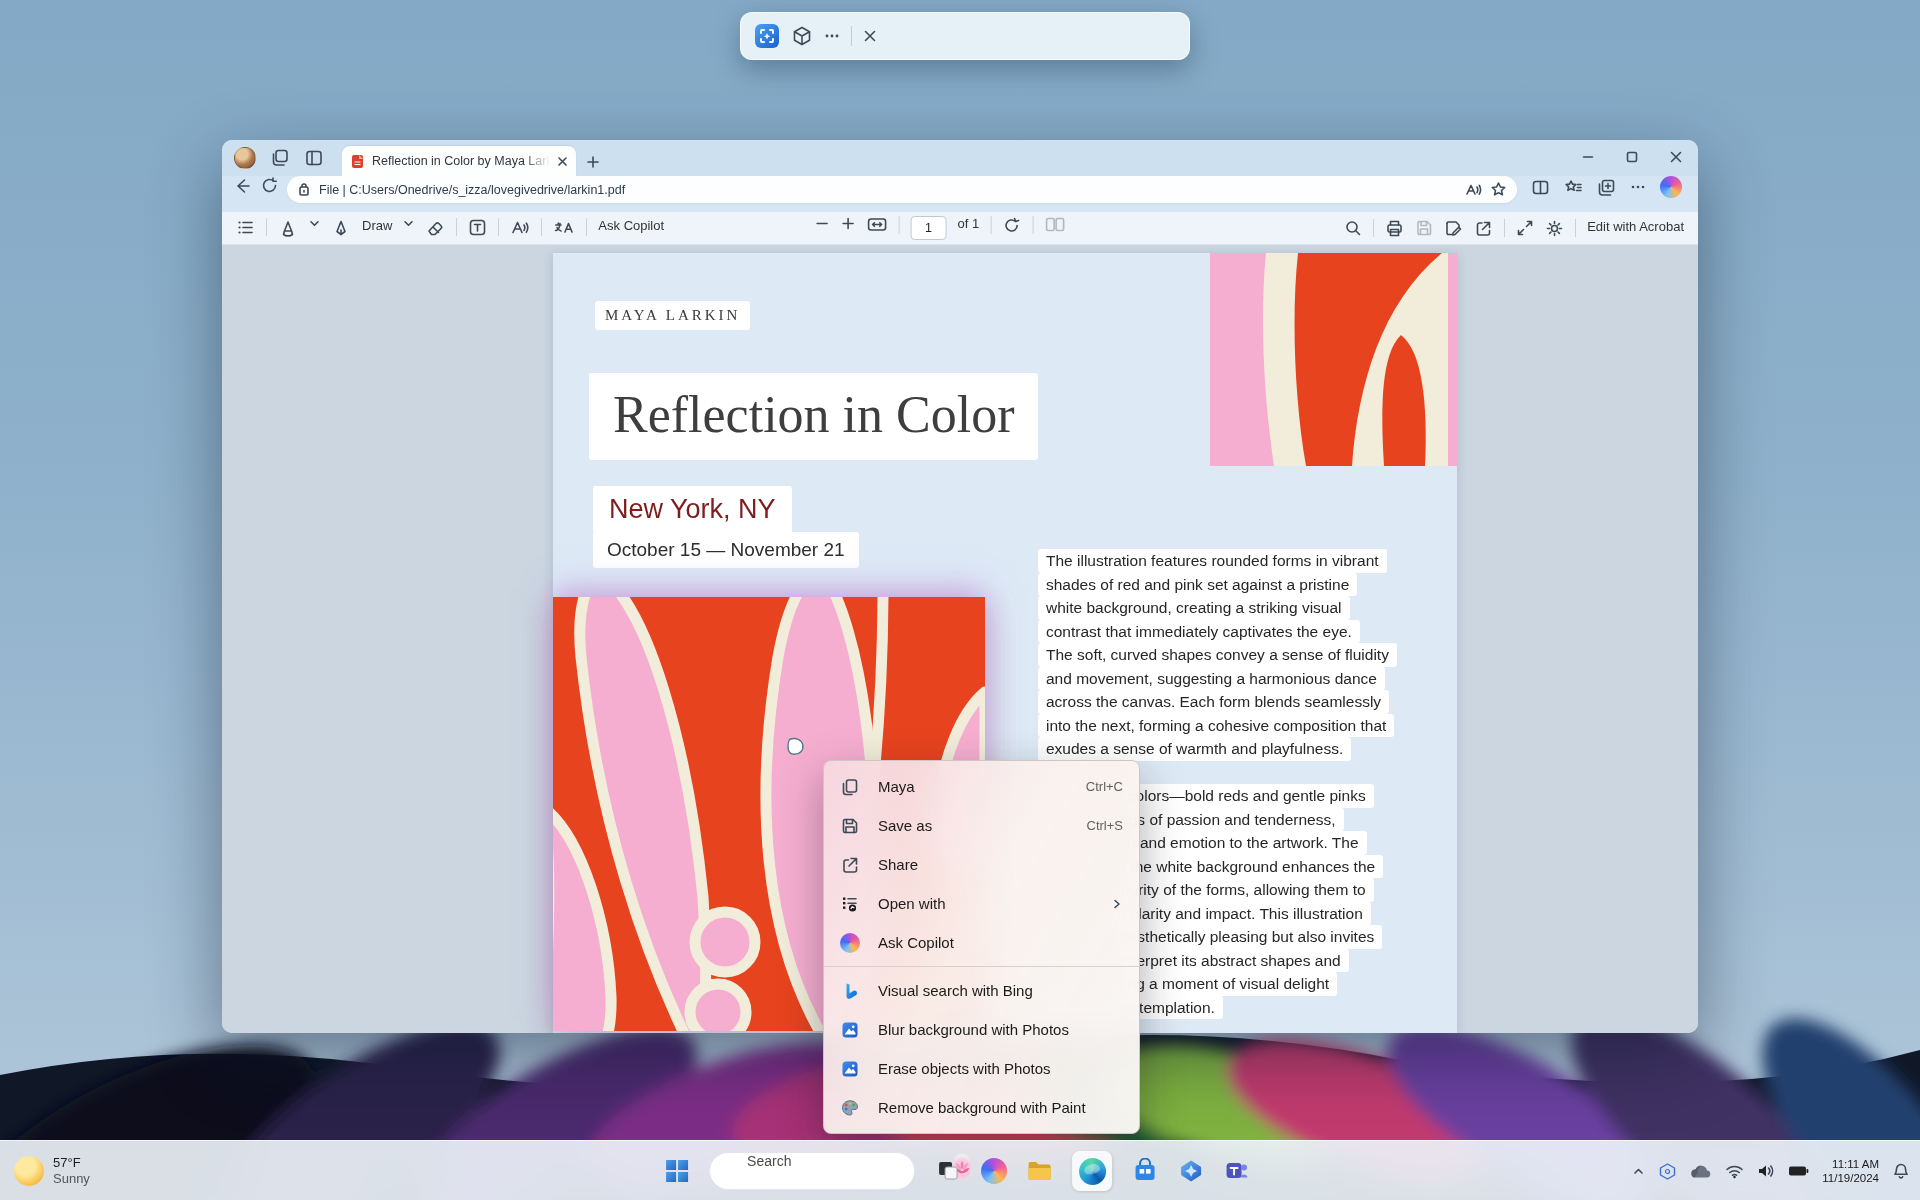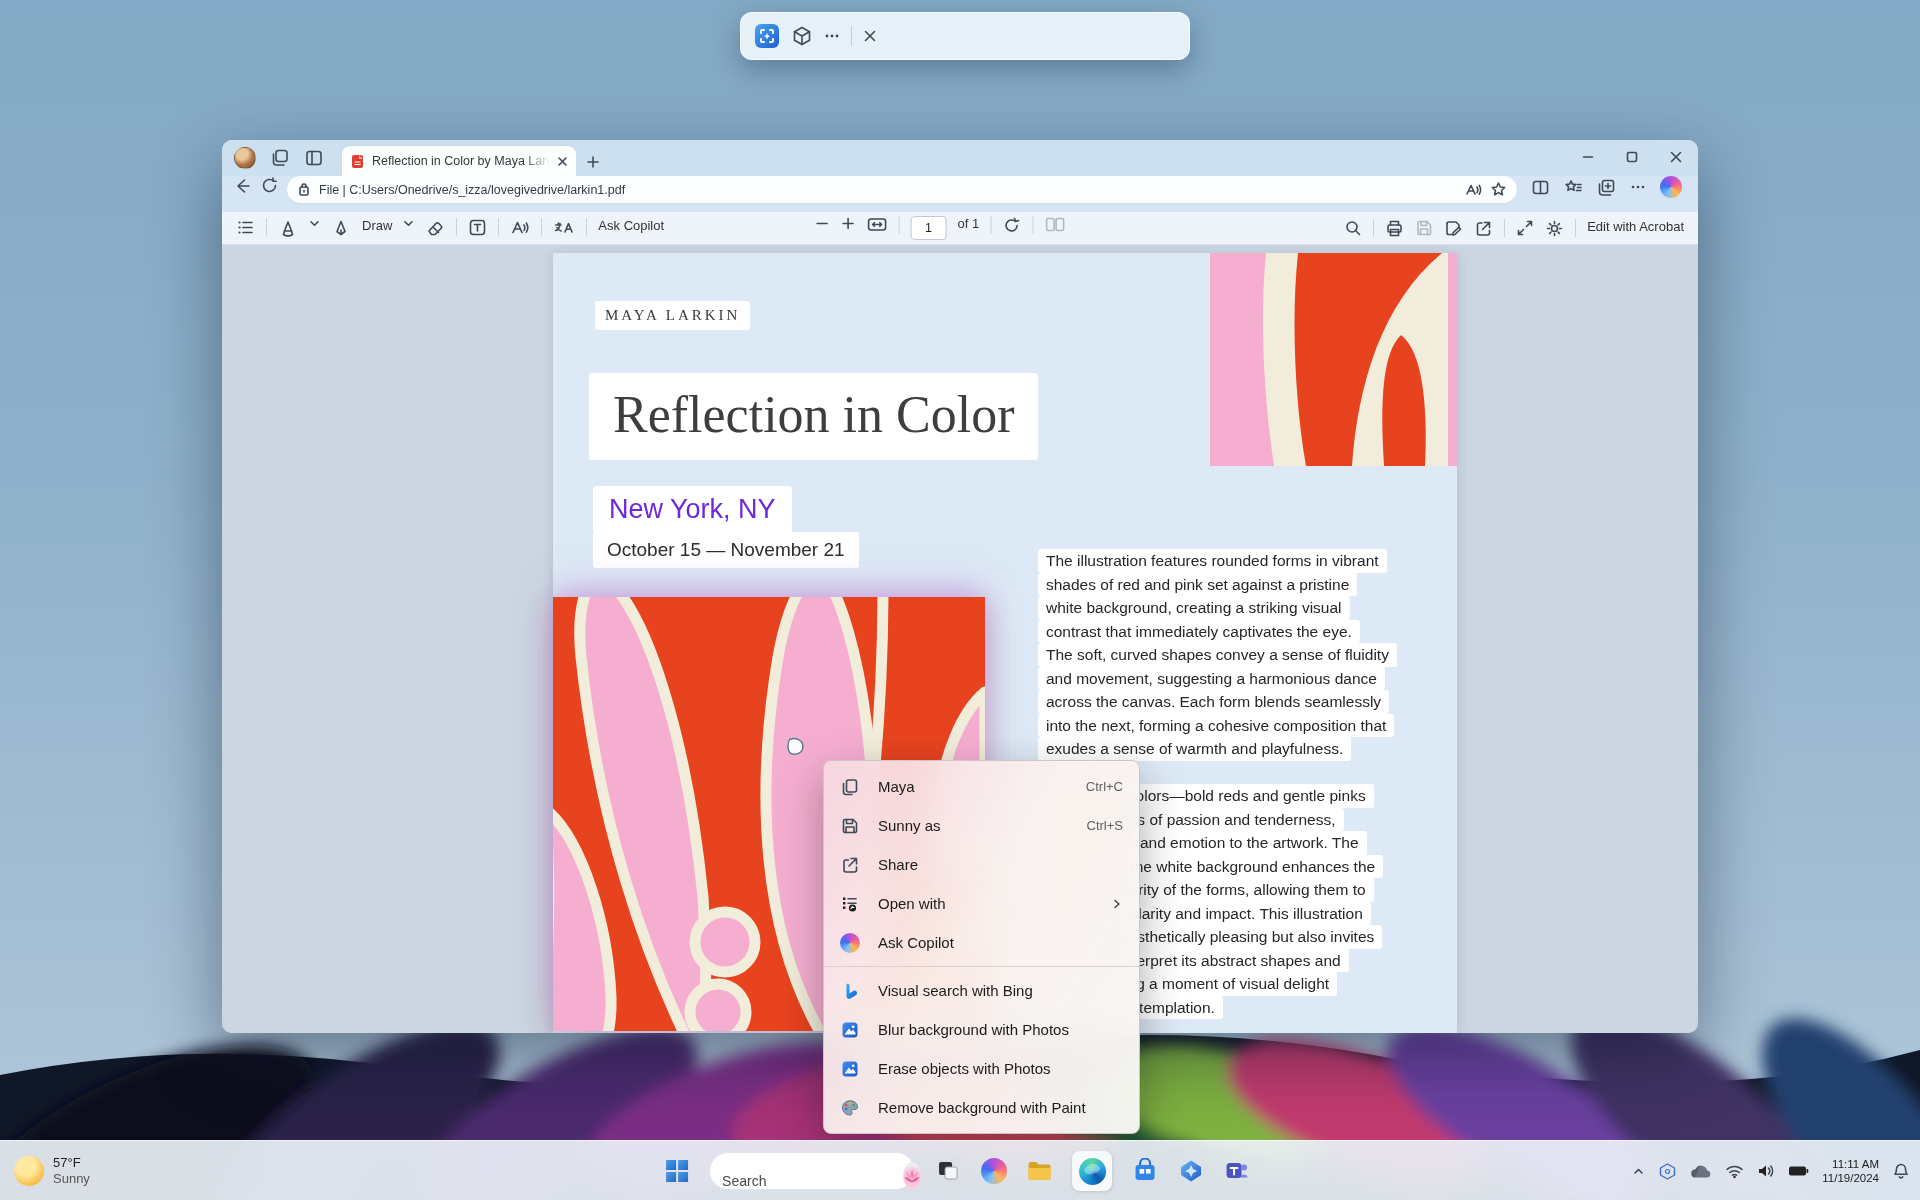--- a/index.html
+++ b/index.html
@@ -59,21 +59,21 @@
   .viewer { position:relative; height:788px; background:#cbd6e1; overflow:hidden; }
   .page { position:absolute; left:331px; top:8px; width:904px; height:780px; background:#dde9f5;
     box-shadow:0 2px 10px rgba(40,60,90,.18); }
   .hlwrap { position:absolute; }
   .hl { display:inline-block; background:#ffffff; border-radius:3px; }
   .artist { left:42px; top:48px; font-family:"Liberation Serif",serif; font-size:15px; letter-spacing:3px;
     color:#3a3a3a; }
   .artist .hl { padding:6px 10px; }
   .bigtitle { left:36px; top:120px; font-family:"Liberation Serif",serif; font-size:52px; color:#3f3e3e; }
   .bigtitle .hl { padding:12px 24px 16px 24px; }
-  .loc { left:40px; top:233px; font-size:27px; color:#6d28d9; }
+  .loc { left:40px; top:233px; font-size:27px; color:#7f1d1d; }
   .loc .hl { padding:8px 16px; }
   .dates { left:40px; top:279px; font-size:19px; color:#2e2e2e; }
   .dates .hl { padding:7px 14px; }
   .para { position:absolute; width:370px; font-size:15.5px; color:#262626; }
   .para .line { height:23.5px; }
   .para .hl { padding:2px 8px; line-height:19.5px; }
   #para1 { left:485px; top:296px; }
   #para2 { left:485px; top:531px; }
   .art-main { position:absolute; left:0px; top:344px; width:432px; height:434px;
     box-shadow:0 -10px 30px -2px rgba(186,138,225,.55), -10px 0 28px -8px rgba(240,170,200,.4),
@@ -100,21 +100,21 @@
     background:rgba(240,246,252,.9); border-top:1px solid rgba(255,255,255,.65);
     backdrop-filter:blur(20px); z-index:40; }
   .weather { position:absolute; left:14px; top:0; height:60px; display:flex; align-items:center; gap:9px; }
   .sun { width:30px; height:30px; border-radius:50%;
     background:radial-gradient(circle at 38% 32%,#ffe9a0 0 35%,#f7bc3e 75%,#ef9c2a 100%); }
   .wtxt { font-size:13px; color:#1f1f1f; line-height:16px; }
   .wtxt .cond { color:#555; }
   .tcenter { position:absolute; left:50%; top:0; transform:translateX(-50.5%); height:60px;
     display:flex; align-items:center; gap:19px; }
   .tsearch { width:206px; height:38px; background:#fff; border:1px solid #e0e6ec; border-radius:19px;
-    display:flex; align-items:flex-end; gap:0; padding:0 6px 0 12px; }
+    display:flex; align-items:flex-start; gap:25px; padding:0 6px 0 12px; }
   .tsearch input { border:none; outline:none; flex:1; font-size:14px; background:transparent; color:#333; }
   .tsearch input::placeholder { color:#4a4a4a; }
   .lotus { width:27px; height:27px; border-radius:50%;
     background:radial-gradient(circle at 50% 60%,#f9c6dd 0 45%,#edeff0 72%,#e2e6e9 100%);
     display:flex; align-items:center; justify-content:center; }
   .appbtn { width:27px; height:27px; display:flex; align-items:center; justify-content:center; }
   .edgewrap { width:40px; height:40px; background:rgba(255,255,255,.8); border-radius:8px;
     display:flex; align-items:center; justify-content:center; box-shadow:0 1px 3px rgba(0,0,0,.12); }
   .edgeball { width:27px; height:27px; border-radius:50%;
     background:conic-gradient(from 140deg,#0b59a8,#1e8fd5,#38c2ce,#59d6a2,#2fa3e0,#0b59a8); position:relative; }
@@ -474,21 +474,21 @@
         <path d="M3.5 6.5 V15 a2.5 2.5 0 0 0 2.5 2.5 H12" class="stk" stroke="#1b1b1b"></path>
       </svg>
       <span class="lbl">Maya</span>
       <span class="short">Ctrl+C</span>
     </div>
     <div class="cmi">
       <svg class="ic" width="20" height="20" viewBox="0 0 20 20">
         <path d="M3.5 5 a1.5 1.5 0 0 1 1.5-1.5 H13 L16.5 7 V15 a1.5 1.5 0 0 1-1.5 1.5 H5 A1.5 1.5 0 0 1 3.5 15 Z" class="stk" stroke="#1b1b1b"></path>
         <path d="M6.5 3.5 V7.5 H12.5 V3.5 M6 16.5 V11 H14 V16.5" class="stk" stroke="#1b1b1b" stroke-width="1.3"></path>
       </svg>
-      <span class="lbl">Sunny as</span>
+      <span class="lbl">Save as</span>
       <span class="short">Ctrl+S</span>
     </div>
     <div class="cmi">
       <svg class="ic" width="20" height="20" viewBox="0 0 20 20">
         <path d="M16.5 3.5 L9 11 M11 3.5 H16.5 V9" class="stk" stroke="#1b1b1b"></path>
         <path d="M16.5 12 V15 a2 2 0 0 1-2 2 H6 a2 2 0 0 1-2-2 V7 a2 2 0 0 1 2-2 H8.5" class="stk" stroke="#1b1b1b"></path>
       </svg>
       <span class="lbl">Share</span>
     </div>
     <div class="cmi">

